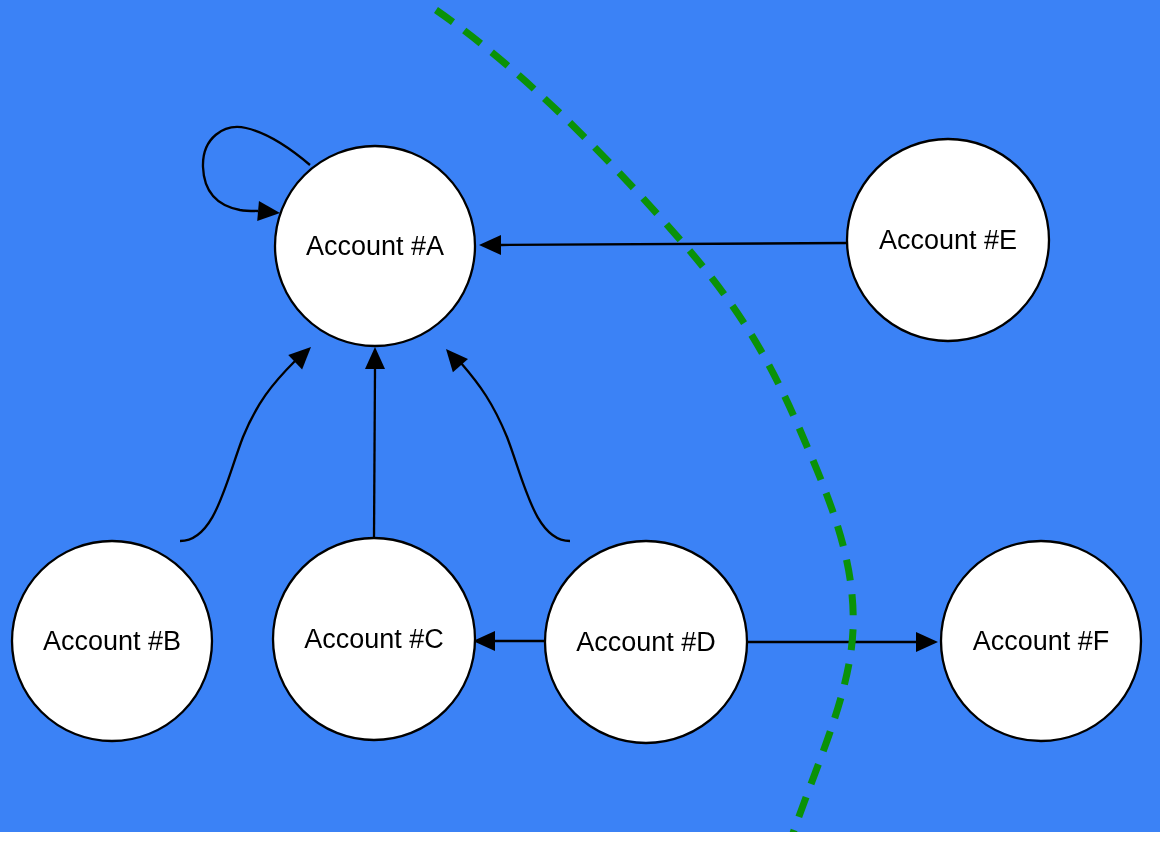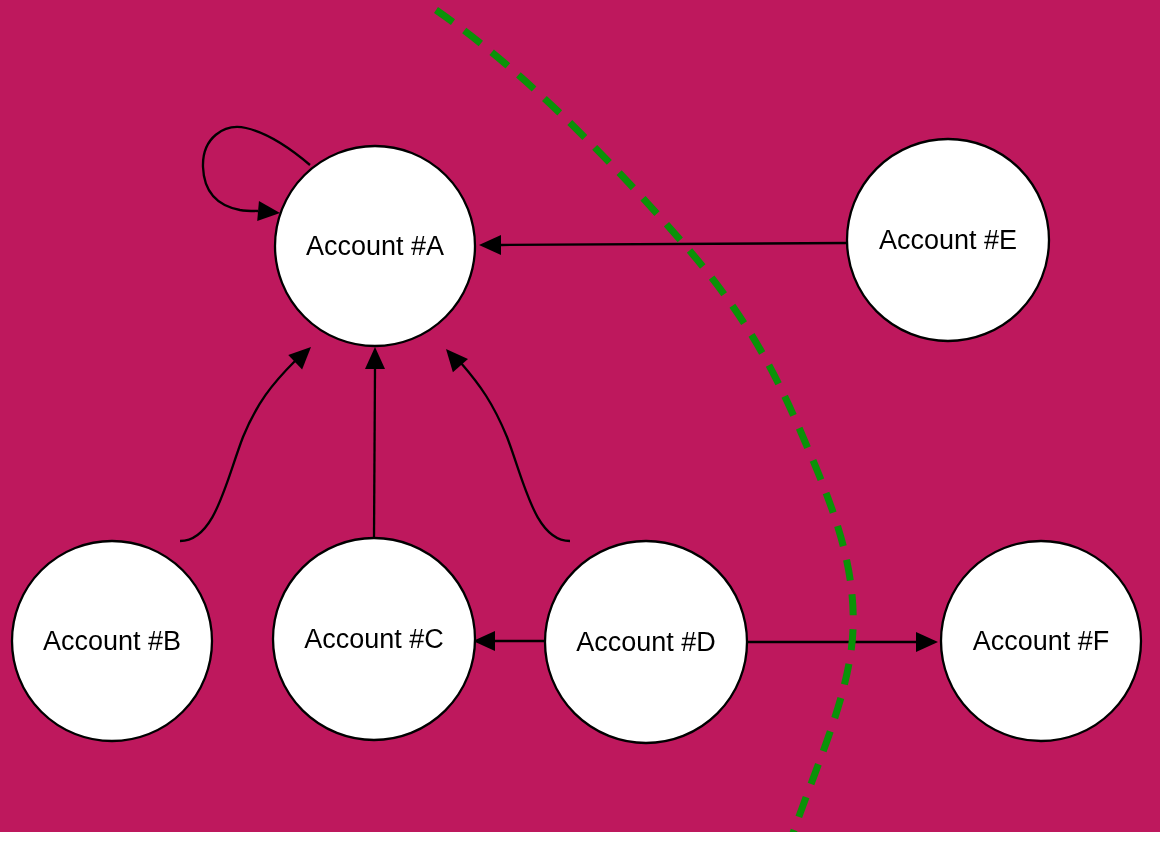--- a/index.html
+++ b/index.html
@@ -1,16 +1,16 @@
 <!DOCTYPE html>
 <html><head>
 <meta charset="utf-8">
 <style>
   html,body{margin:0;padding:0;background:#ffffff;}
-  .stage{width:1160px;height:832px;position:relative;background:#be185d;}
+  .stage{width:1160px;height:832px;position:relative;background:#3b82f6;}
   svg{display:block;}
   .node-circle{fill:#ffffff;stroke:#000000;stroke-width:2.3;}
   .node-label{font-family:"Liberation Sans",sans-serif;font-size:27px;fill:#000000;text-anchor:middle;}
   .edge-path{fill:none;stroke:#000000;stroke-width:2.3;}
   .arrow-head{fill:#000000;stroke:none;}
   .boundary-path{fill:none;}
 </style>
 </head>
 <body>
 

